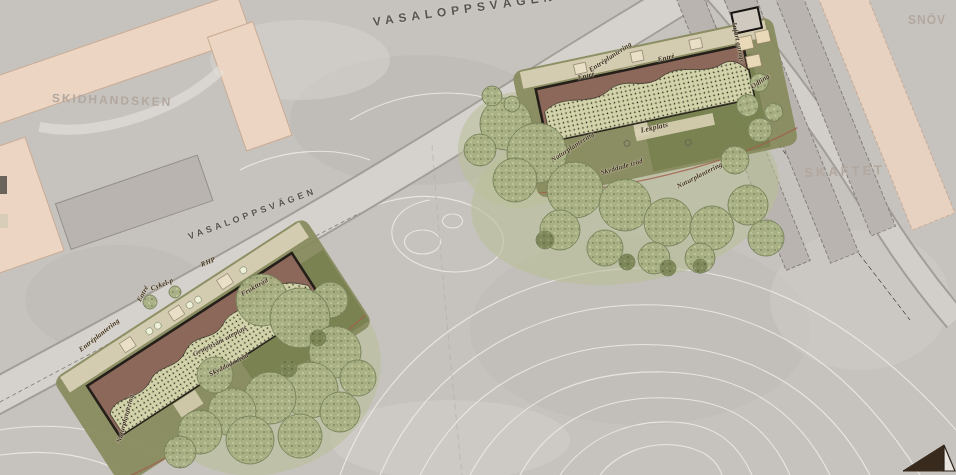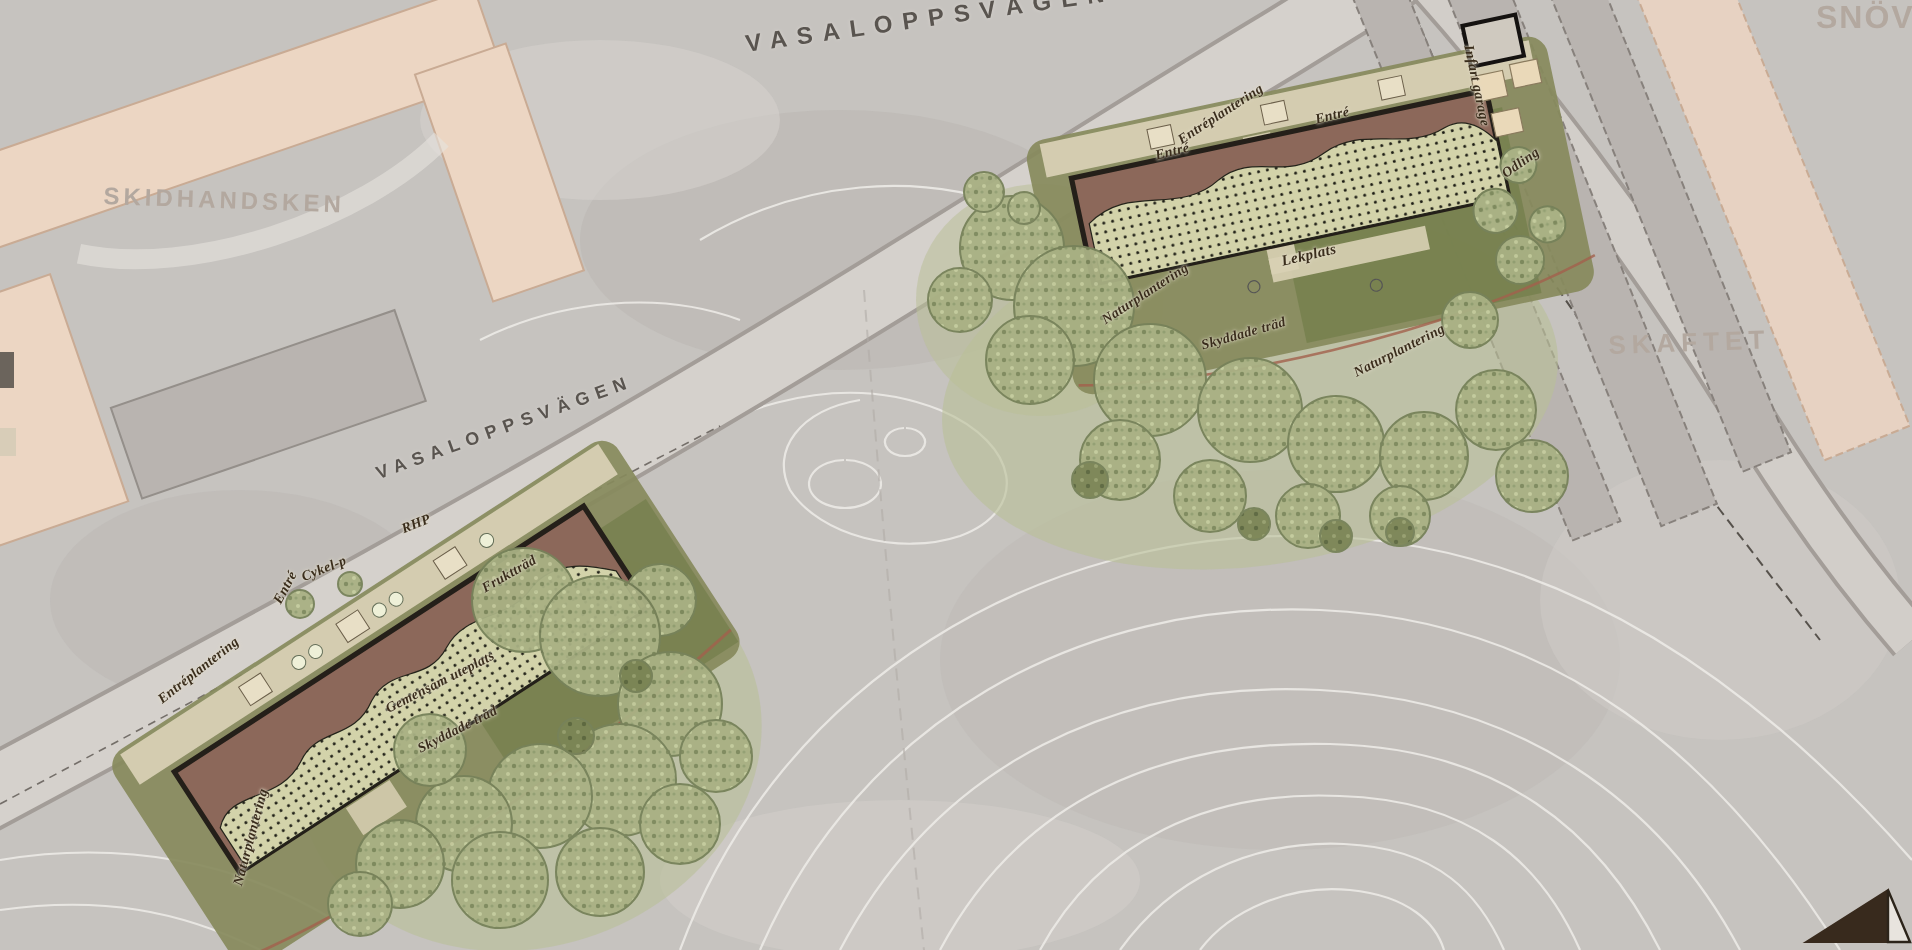--- a/index.html
+++ b/index.html
@@ -206,21 +206,21 @@
 
   <g>
     <polygon points="903,471 944,445 944,471" fill="#382a1d" stroke="#382a1d"></polygon>
     <polygon points="944,445 955,471 944,471" fill="#e8e4de" stroke="#2c241a" stroke-width="1.2"></polygon>
   </g>
 </svg>
 
 <div id="labels-layer">
       <div class="map-label lbl-street" style="left: 372px; top: 16px; transform: rotate(-8deg); font-size: 12px; letter-spacing: 5px;">VASALOPPSVÄGEN</div>
       <div class="map-label lbl-street" style="left: 187px; top: 233px; transform: rotate(-20deg); font-size: 9px; letter-spacing: 3.5px;">VASALOPPSVÄGEN</div>
-      <div class="map-label lbl-cadastral" style="left: 908px; top: 2px; transform: rotate(0deg); font-size: 16px; letter-spacing: 1px;">SNÖV</div>
+      <div class="map-label lbl-cadastral" style="left: 908px; top: 14px; transform: rotate(0deg); font-size: 12px; letter-spacing: 1px;">SNÖV</div>
       <div class="map-label lbl-cadastral" style="left: 52px; top: 92px; transform: rotate(2deg); font-size: 12px; letter-spacing: 2px;">SKIDHANDSKEN</div>
       <div class="map-label lbl-cadastral" style="left: 804px; top: 166px; transform: rotate(-2deg); font-size: 13px; letter-spacing: 3px;">SKAFTET</div>
       <div class="map-label lbl-plan" style="left: 588px; top: 68px; transform: rotate(-33deg);">Entréplantering</div>
       <div class="map-label lbl-plan" style="left: 577px; top: 75px; transform: rotate(-14deg);">Entré</div>
       <div class="map-label lbl-plan" style="left: 657px; top: 57px; transform: rotate(-14deg);">Entré</div>
       <div class="map-label lbl-plan" style="left: 737px; top: 22px; transform: rotate(78deg);">Infart garage</div>
       <div class="map-label lbl-plan" style="left: 750px; top: 85px; transform: rotate(-35deg);">Odling</div>
       <div class="map-label lbl-plan" style="left: 640px; top: 127px; transform: rotate(-13deg); font-size: 7.5px; font-weight: bold;">Lekplats</div>
       <div class="map-label lbl-plan" style="left: 550px; top: 158px; transform: rotate(-33deg);">Naturplantering</div>
       <div class="map-label lbl-plan" style="left: 600px; top: 170px; transform: rotate(-16deg);">Skyddade träd</div>

